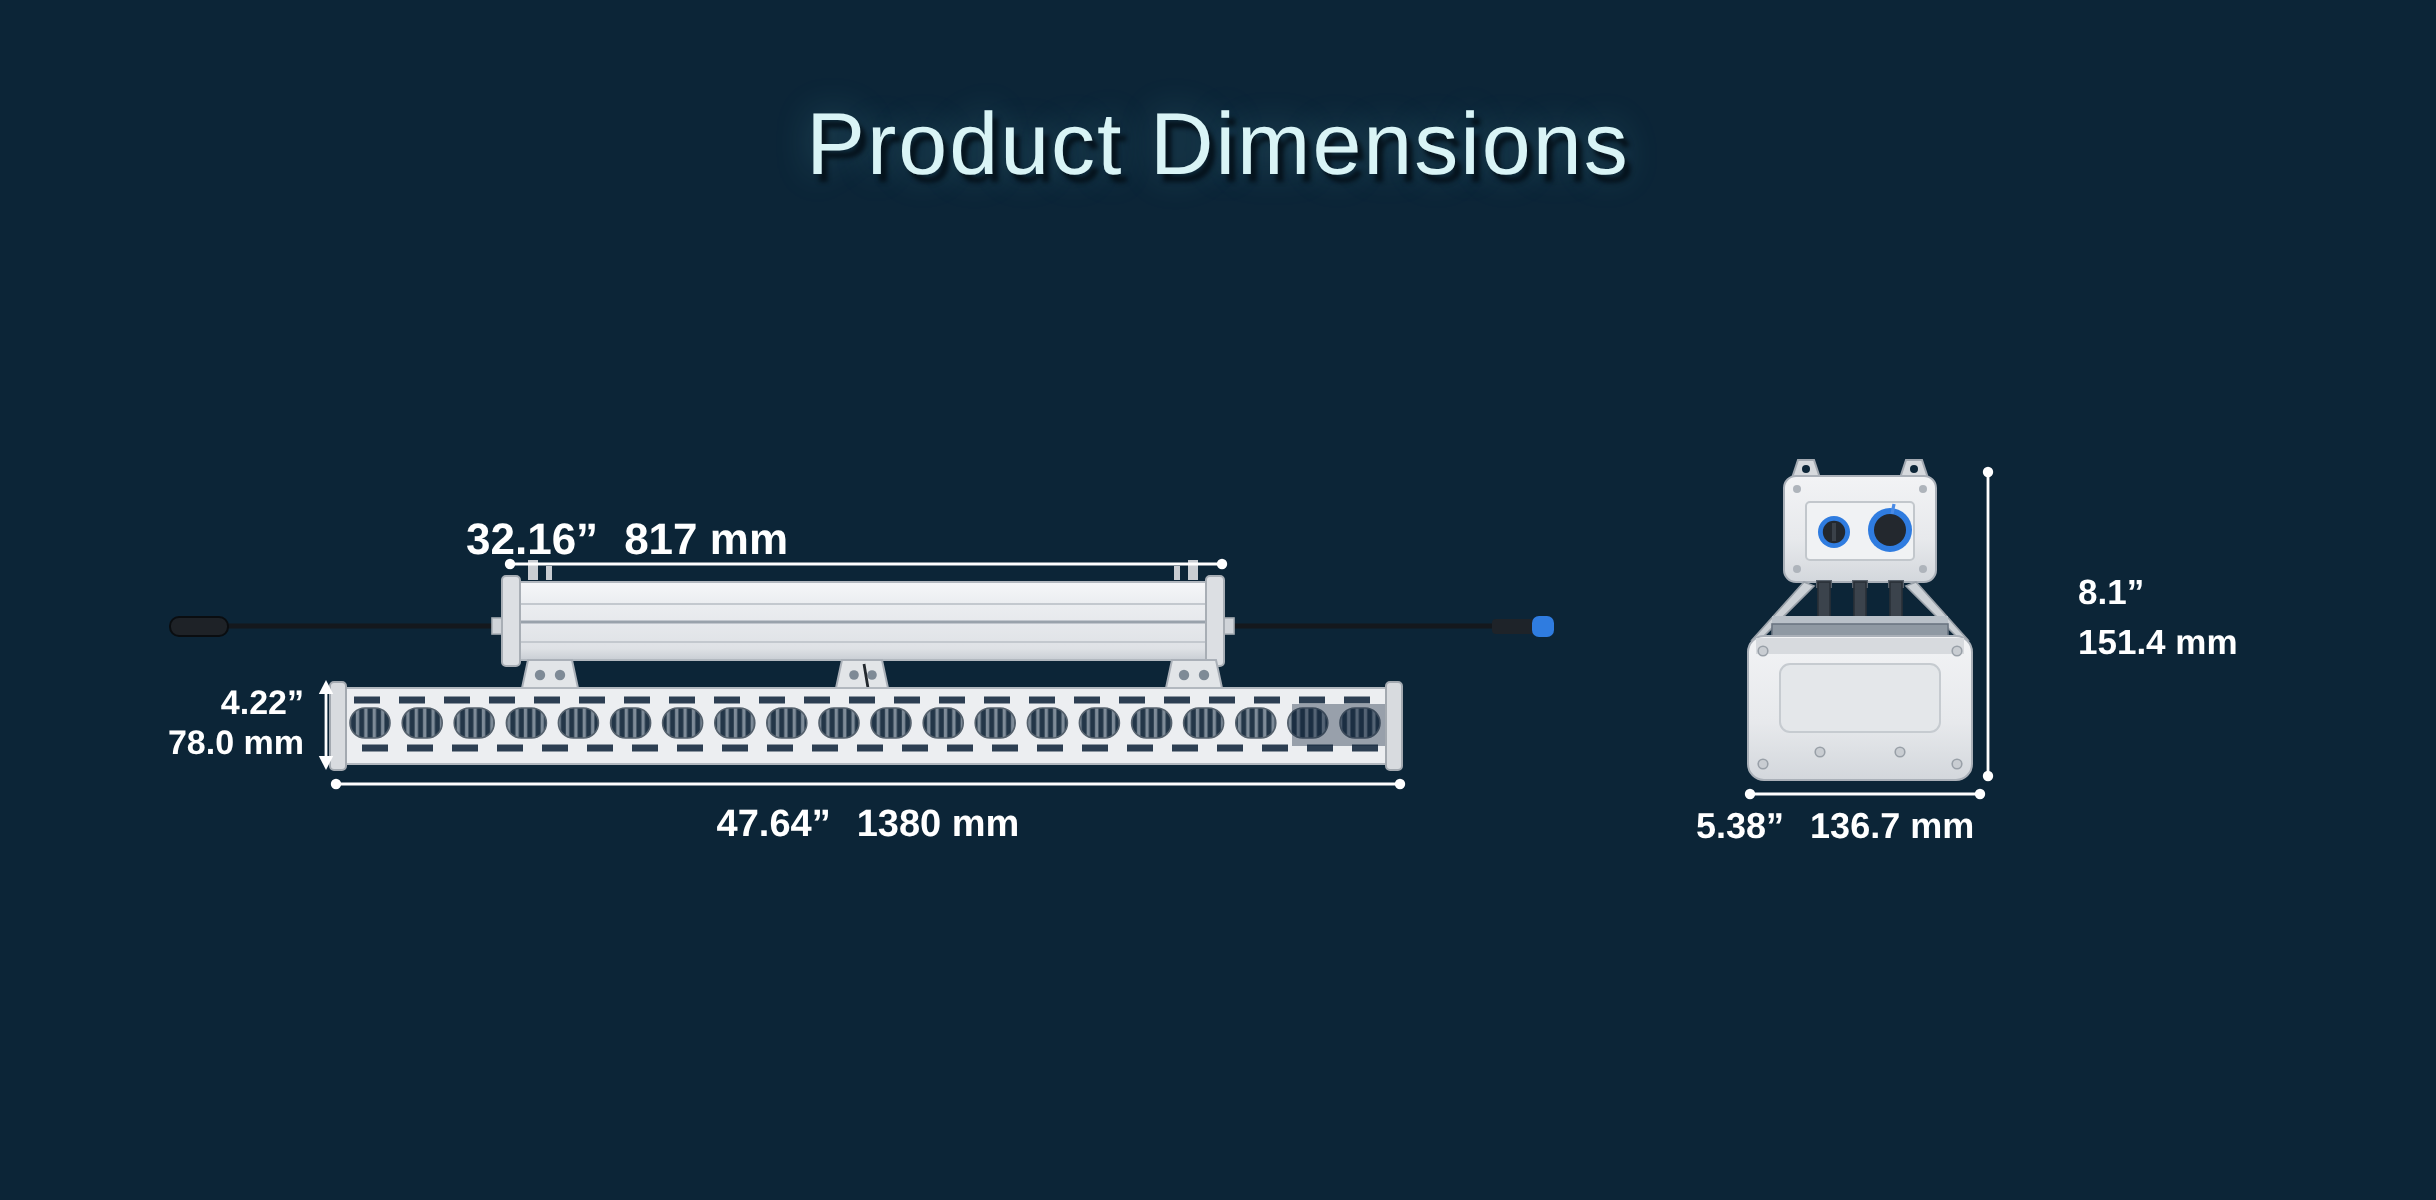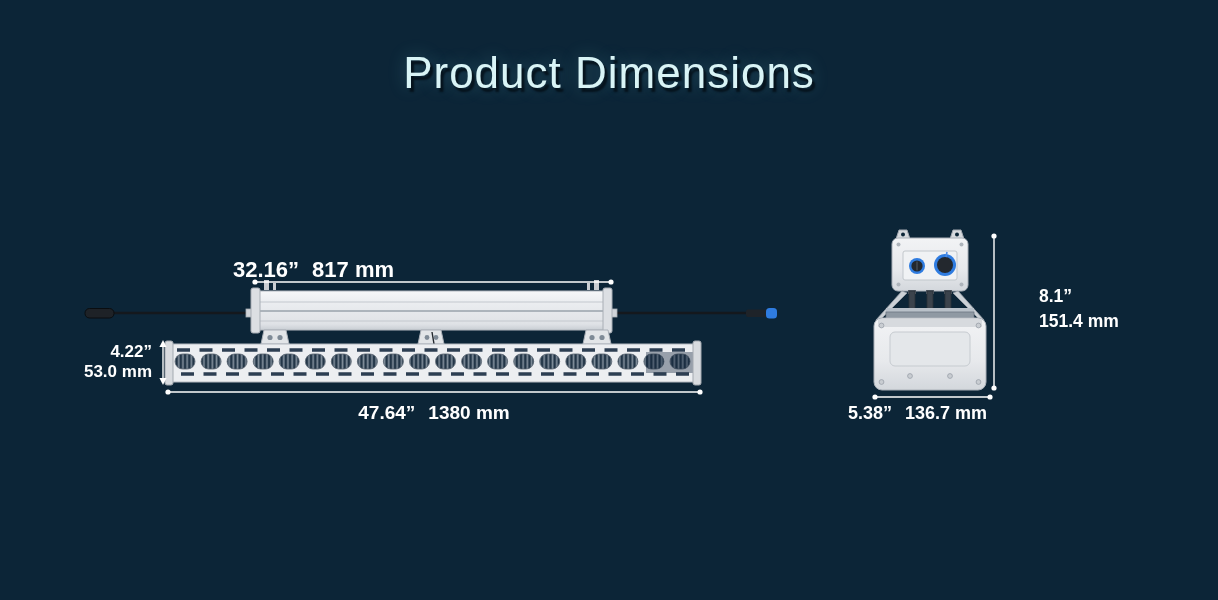--- a/index.html
+++ b/index.html
@@ -203,21 +203,21 @@
       <circle cx="140" cy="172" r="2.6" stroke="none"></circle>
     </g>
   </svg>
 
   <div class="dim-label lbl-front-top">
     <span class="in">32.16”</span><span class="mm">817 mm</span>
   </div>
 
   <div class="dim-label lbl-front-left">
     <div>4.22”</div>
-    <div>53.0 mm</div>
+    <div>78.0 mm</div>
   </div>
 
   <div class="dim-label lbl-front-bottom">
     <span class="in">47.64”</span><span class="mm">1380 mm</span>
   </div>
 
   <div class="dim-label lbl-side-height">
     <div>8.1”</div>
     <div>151.4 mm</div>
   </div>

